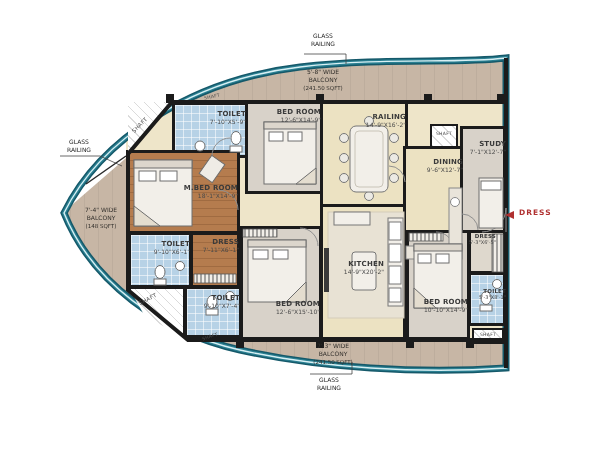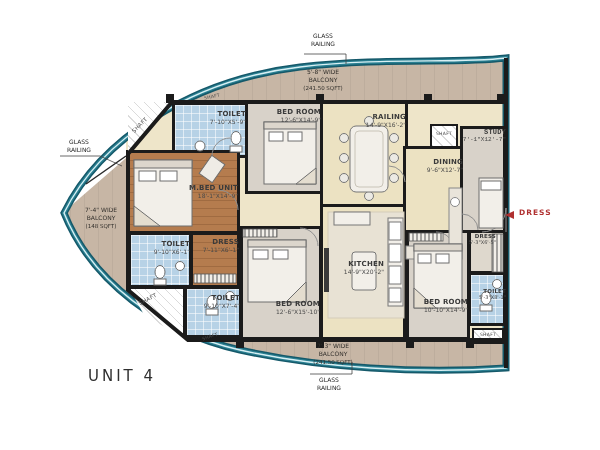--- a/index.html
+++ b/index.html
@@ -228,26 +228,26 @@
     <span class="rdims">12'-6"X14'-9"</span>
   </div>
   <div class="rlabel" style="left:322px;top:113px;width:84px;">
     <span class="rname">RAILING</span>
     <span class="rdims">14'-9"X16'-2"</span>
   </div>
   <div class="rlabel" style="left:405px;top:158px;width:58px;">
     <span class="rname">DINING</span>
     <span class="rdims">9'-6"X12'-7"</span>
   </div>
-  <div class="rlabel" style="left:460px;top:128px;width:46px;font-family:Liberation Mono, monospace;">
+  <div class="rlabel" style="left:460px;top:140px;width:46px;">
     <span class="rname">STUDY</span>
     <span class="rdims">7'-1"X12'-7"</span>
   </div>
   <div class="rlabel" style="left:128px;top:184px;width:110px;">
-    <span class="rname">M.BED UNIT</span>
+    <span class="rname">M.BED ROOM</span>
     <span class="rdims">18'-1"X14'-9"</span>
   </div>
   <div class="rlabel" style="left:130px;top:240px;width:60px;">
     <span class="rname">TOILET</span>
     <span class="rdims">9'-10"X6'-1"</span>
   </div>
   <div class="rlabel" style="left:191px;top:238px;width:48px;">
     <span class="rname">DRESS</span>
     <span class="rdims">7'-11"X6'-1"</span>
   </div>
@@ -307,15 +307,14 @@
     <span>GLASS</span>
     <span>RAILING</span>
   </div>
   <div class="railing-label" style="left:306px;top:376px;width:46px;">
     <span>GLASS</span>
     <span>RAILING</span>
   </div>
 
   <div id="entry-arrow"></div>
   <div id="entry-tag">DRESS</div>
-  <div id="unit-title">UNIT 4</div>
 
 </div>
 
 </body></html>

